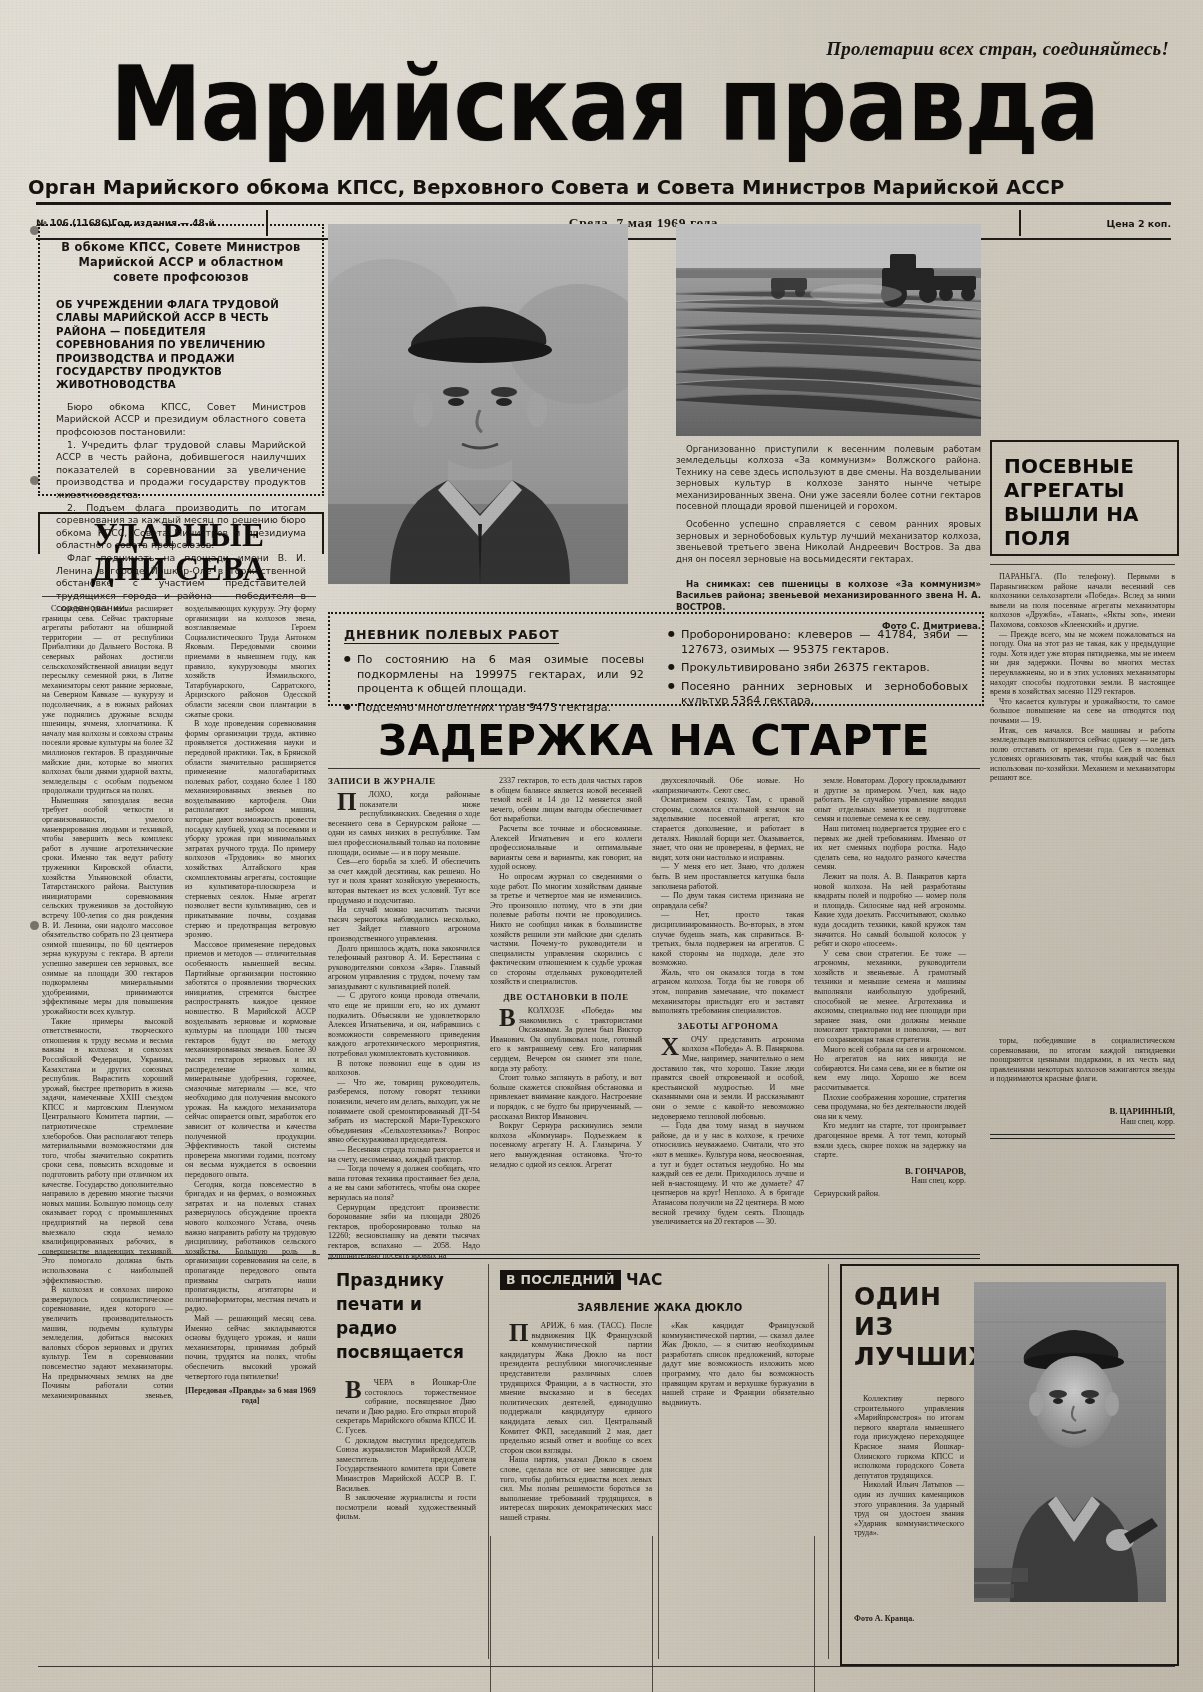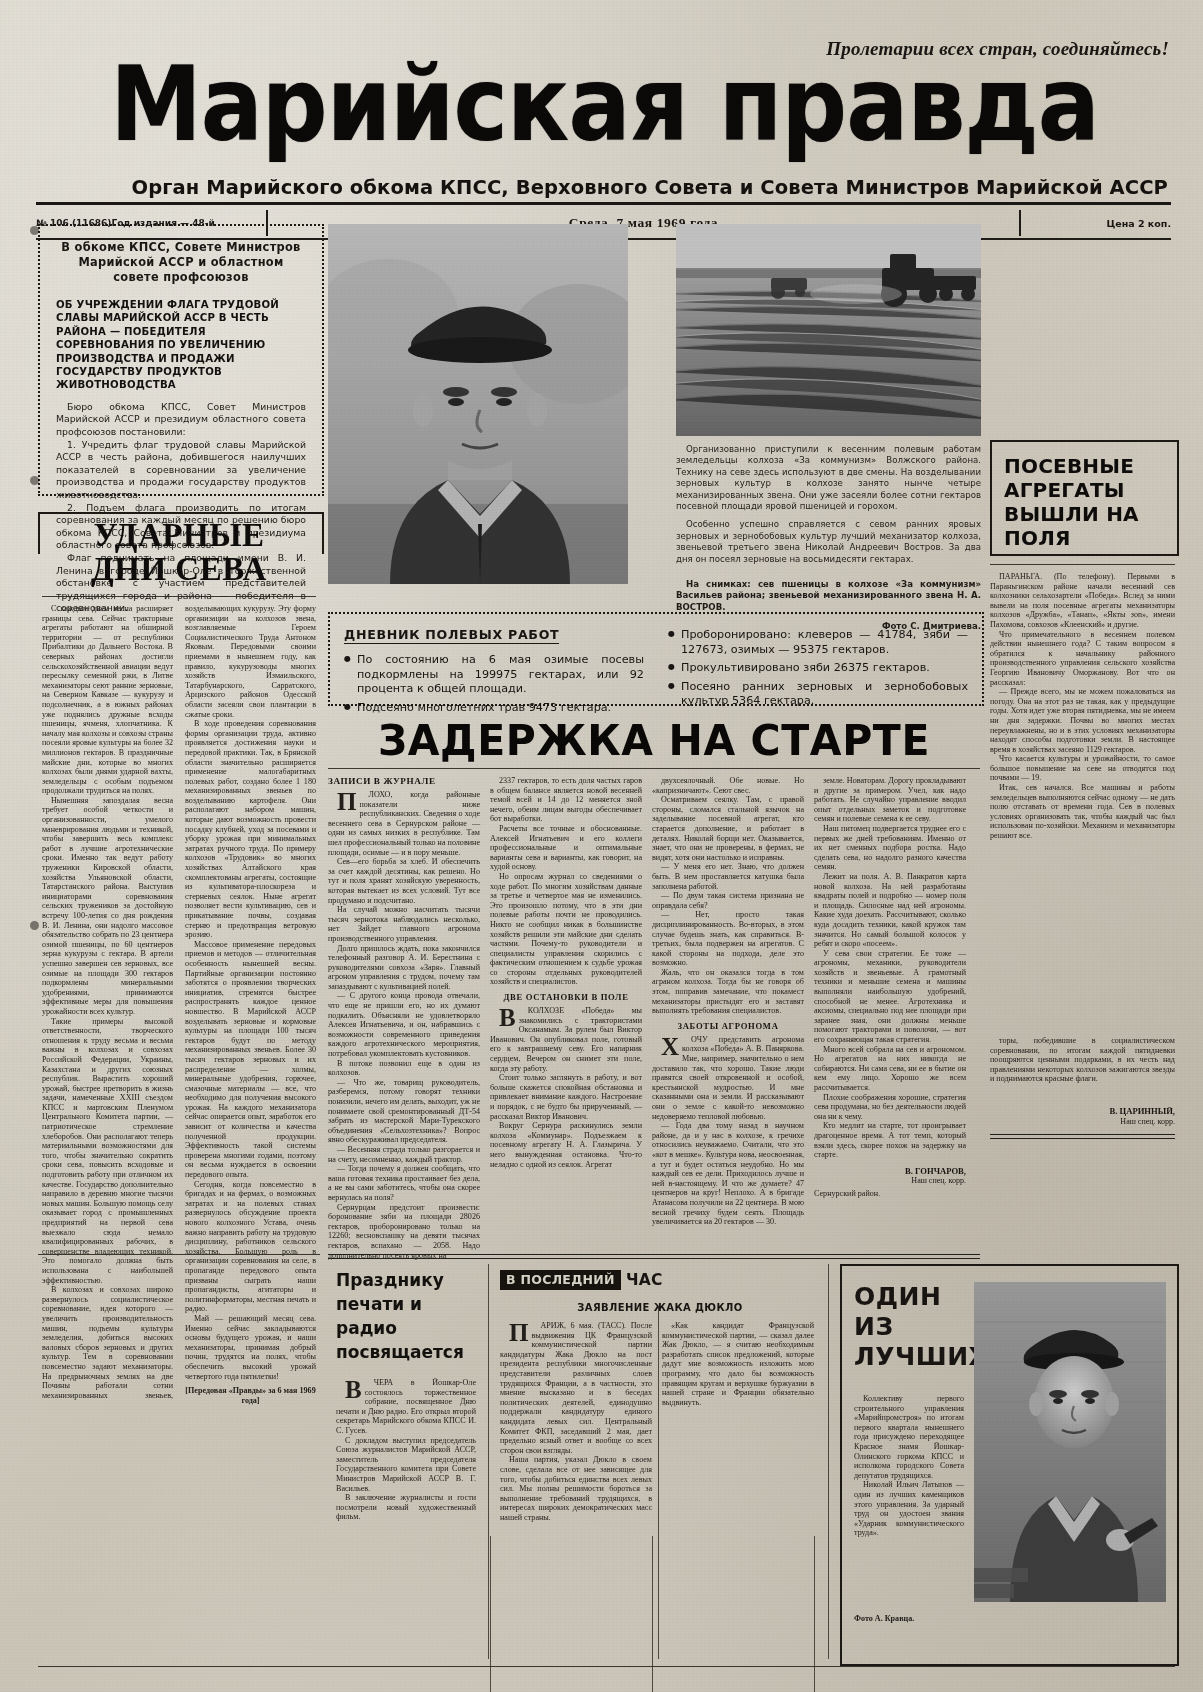--- a/index.html
+++ b/index.html
@@ -54,21 +54,21 @@
     font-size: 92px;
     line-height: 96px;
     letter-spacing: -1px;
     color: #0b0a09;
     text-shadow: 0 0 1px rgba(0,0,0,.65);
     transform: scaleY(1.12);
     transform-origin: center top;
   }
   .subtitle {
     position: absolute; left: 0; right: 7px; top: 160px;
-    text-align: right;
+    text-align: left;
     font-family: "DejaVu Sans", sans-serif;
     font-weight: 700;
     font-size: 19.5px;
     letter-spacing: .1px;
     color: #15120f;
   }
   .rule-thick {
     position: absolute; left: 8px; right: 4px; top: 186px;
     height: 3px; background: #1a1714;
   }
@@ -456,21 +456,20 @@
     <p class="snimok" style="font-weight:600; margin-top:14px;">На снимках: сев пшеницы в колхозе «За коммунизм» Васильев района; звеньевой механизированного звена Н. А. ВОСТРОВ.</p>
     <p class="credit" style="margin-top:8px;">Фото С. Дмитриева.</p>
   </div>
 
   <div class="solid-box" style="left:962px; top:424px; width:185px; height:112px;">
     <div class="posev-title">ПОСЕВНЫЕ АГРЕГАТЫ ВЫШЛИ НА ПОЛЯ</div>
   </div>
   <div class="hrule" style="left:962px; top:548px; width:185px;"></div>
   <div class="bodytext" style="position:absolute; left:962px; top:556px; width:185px; height:560px;">
     <p>ПАРАНЬГА. (По телефону). Первыми в Параньгинском районе начали весенний сев колхозники сельхозартели «Победа». Вслед за ними вывели на поля посевные агрегаты механизаторы колхозов «Дружба», «Танап», «Якты зоn», имени Пахомова, совхозов «Клеенский» и другие.</p>
-    <p>Что примечательного в весеннем полевом действии нынешнего года? С таким вопросом я обратился к начальнику районного производственного управления сельского хозяйства Георгию Ивановичу Оморжанову. Вот что он рассказал:</p>
     <p>— Прежде всего, мы не можем пожаловаться на погоду. Она на этот раз не такая, как у предыдущие годы. Хотя идет уже вторая пятидневка, мы не имеем ни дня задержки. Почвы во многих местах переувлажнены, но и в этих условиях механизаторы находят способы подготовки земли. В настоящее время в хозяйствах засеяно 1129 гектаров.</p>
     <p>Что касается культуры и урожайности, то самое большое повышение на севе на отводятся под почвами — 19.</p>
     <p>Итак, сев начался. Все машины и работы земледельцев выполняются сейчас одному — не дать полю отставать от времени года. Сев в полевых условиях организовать так, чтобы каждый час был использован по-хозяйски. Механизм и механизаторы решают все.</p>
   </div>
   <div class="byline" style="position:absolute; left:962px; top:1090px; width:185px;">
     <div>В. ЦАРИННЫЙ,</div>
     <div class="sub">Наш спец. корр.</div>
   </div>
 
   <div class="dotted-box" style="left:300px; top:596px; width:652px; height:90px;">

